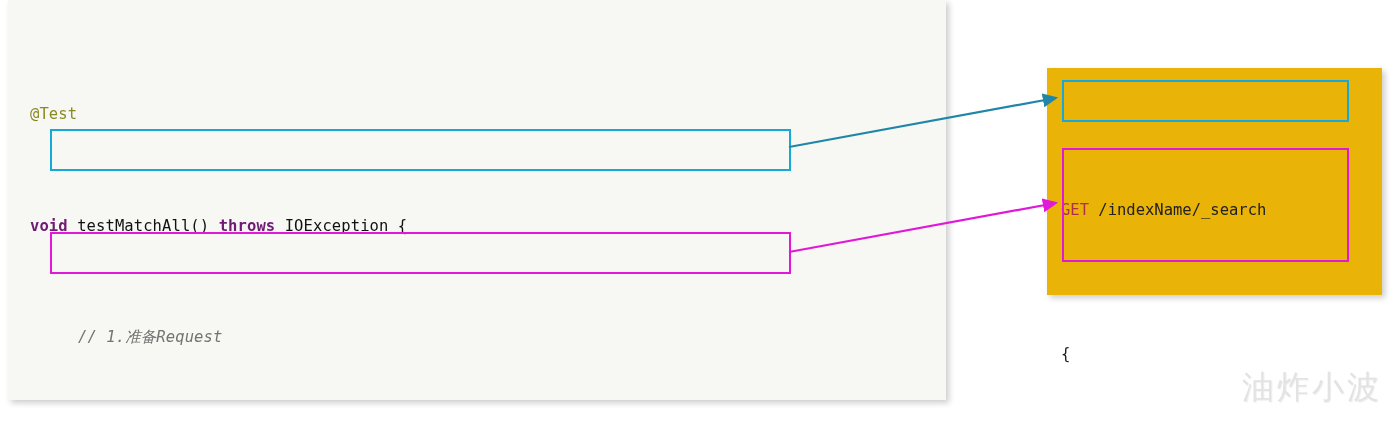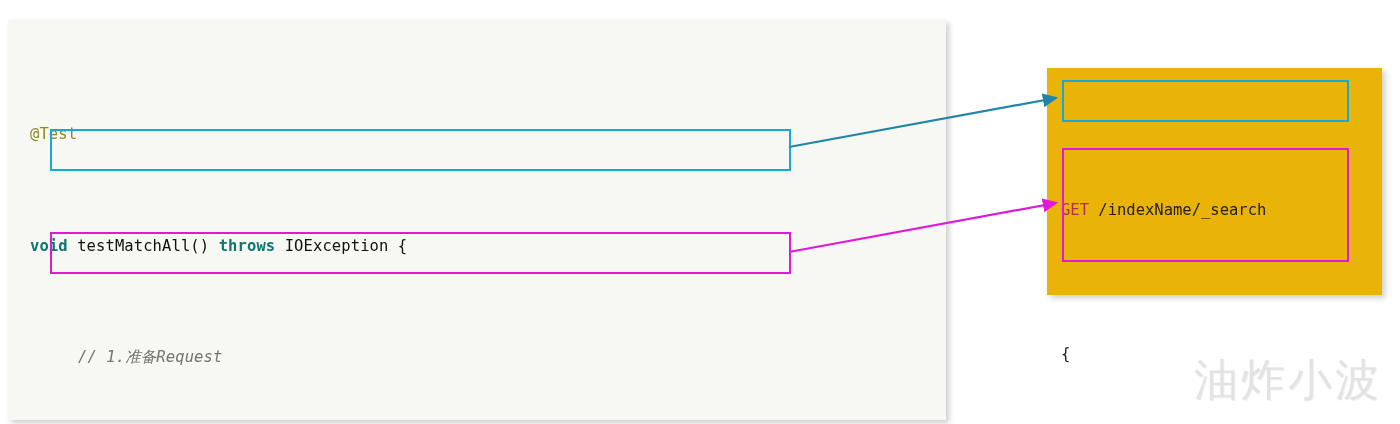--- a/index.html
+++ b/index.html
@@ -16,21 +16,21 @@
   }
 
   
   .panel {
     position: absolute;
     background: #f6f7f2;
     box-shadow: 3px 3px 6px rgba(0,0,0,0.20);
   }
   #code-panel {
     left: 8px;
-    top: 20px;
+    top: 0;
     width: 938px;
     height: 400px;
     background: #f7f8f3;
   }
   #dsl-panel {
     left: 1047px;
     top: 68px;
     width: 335px;
     height: 227px;
     background: #eab308;
@@ -43,21 +43,21 @@
     top: 18px;
     font-size: 15.5px;
     line-height: 27.8px;
     color: #111111;
     white-space: pre;
     letter-spacing: 0.1px;
   }
   .code .ln { display: block; height: 27.8px; }
   .indent1 { padding-left: 48px; }
 
-  .kw       { color: #0f766e; font-weight: bold; }
+  .kw       { color: #701a75; font-weight: bold; }
   .anno     { color: #8a8a22; }
   .cmt      { color: #737373; font-style: italic; }
 
   
   .dsl {
     position: absolute;
     left: 14px;
     top: 16px;
     font-size: 15.5px;
     line-height: 36px;
@@ -88,21 +88,21 @@
     width: 1400px; height: 424px;
     pointer-events: none;
   }
 
   
   #watermark {
     position: absolute;
     right: 18px;
     bottom: 14px;
     font-family: "DejaVu Sans", "Liberation Sans", sans-serif;
-    font-size: 44px;
+    font-size: 32px;
     letter-spacing: 3px;
     color: #e3e3e3;
     text-shadow: 1px 1px 0 #f2f2f2;
     user-select: none;
   }
 </style>
 </head>
 <body>
 
 <div class="panel" id="code-panel">

